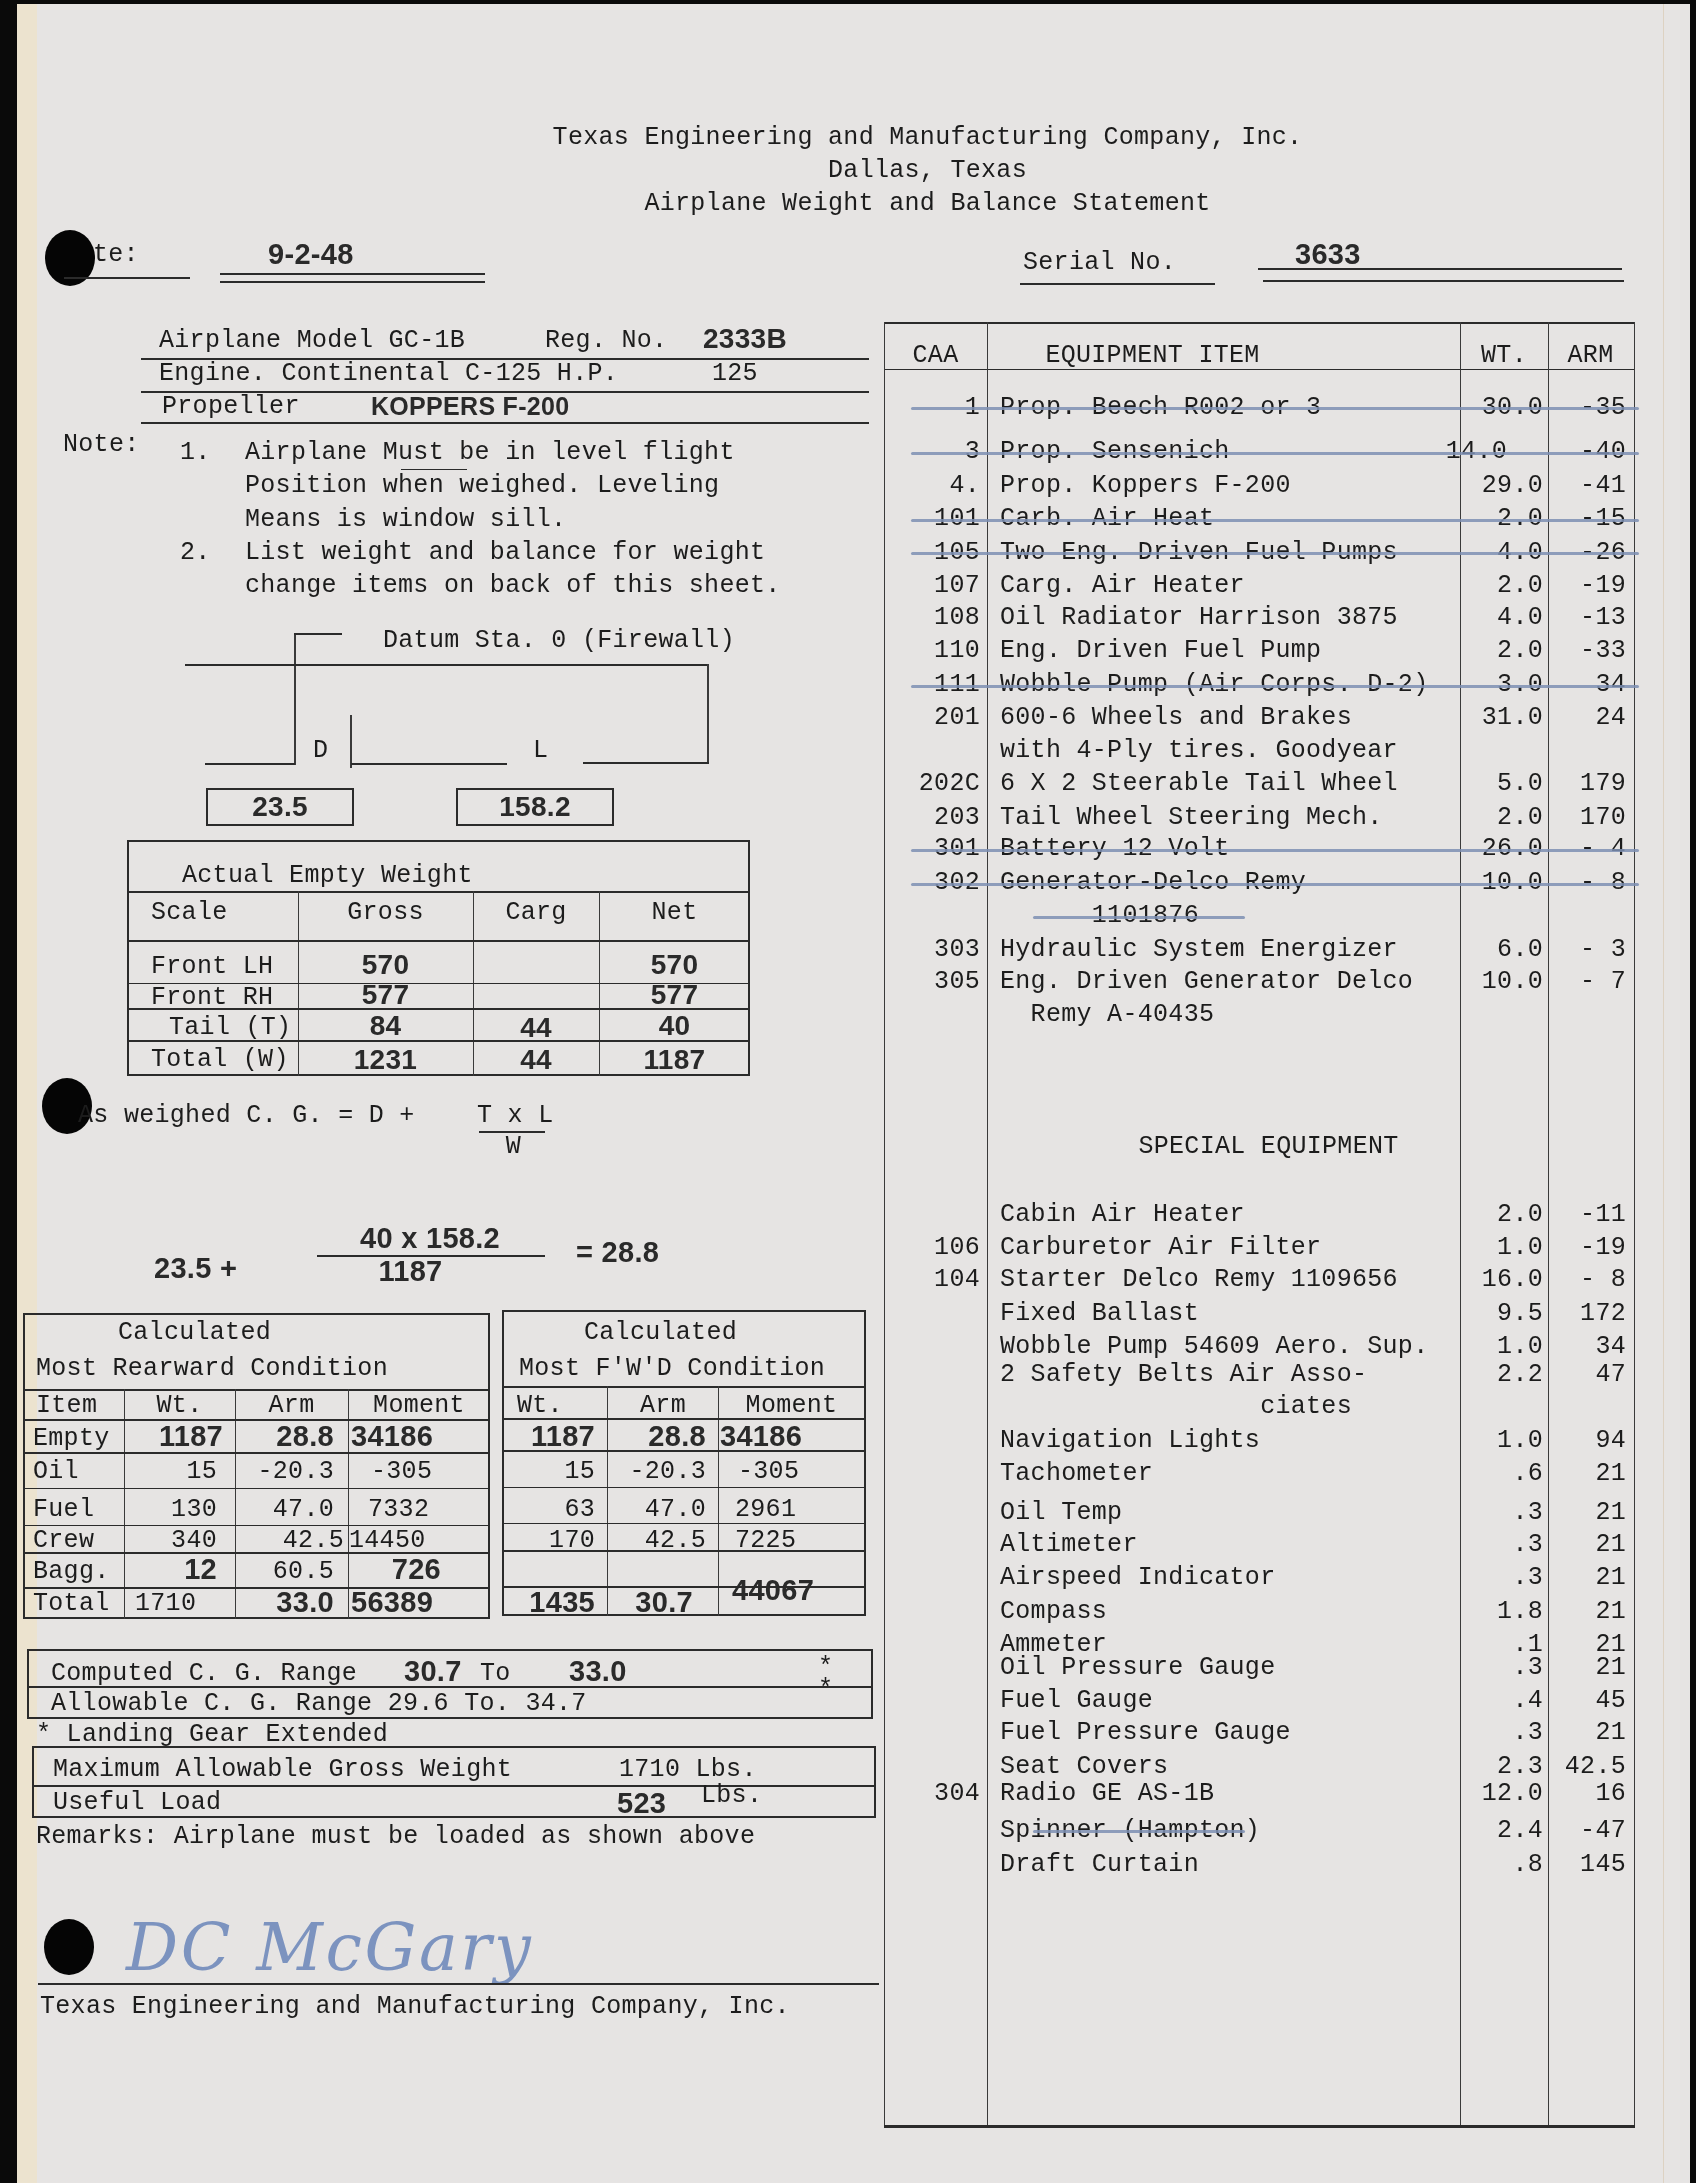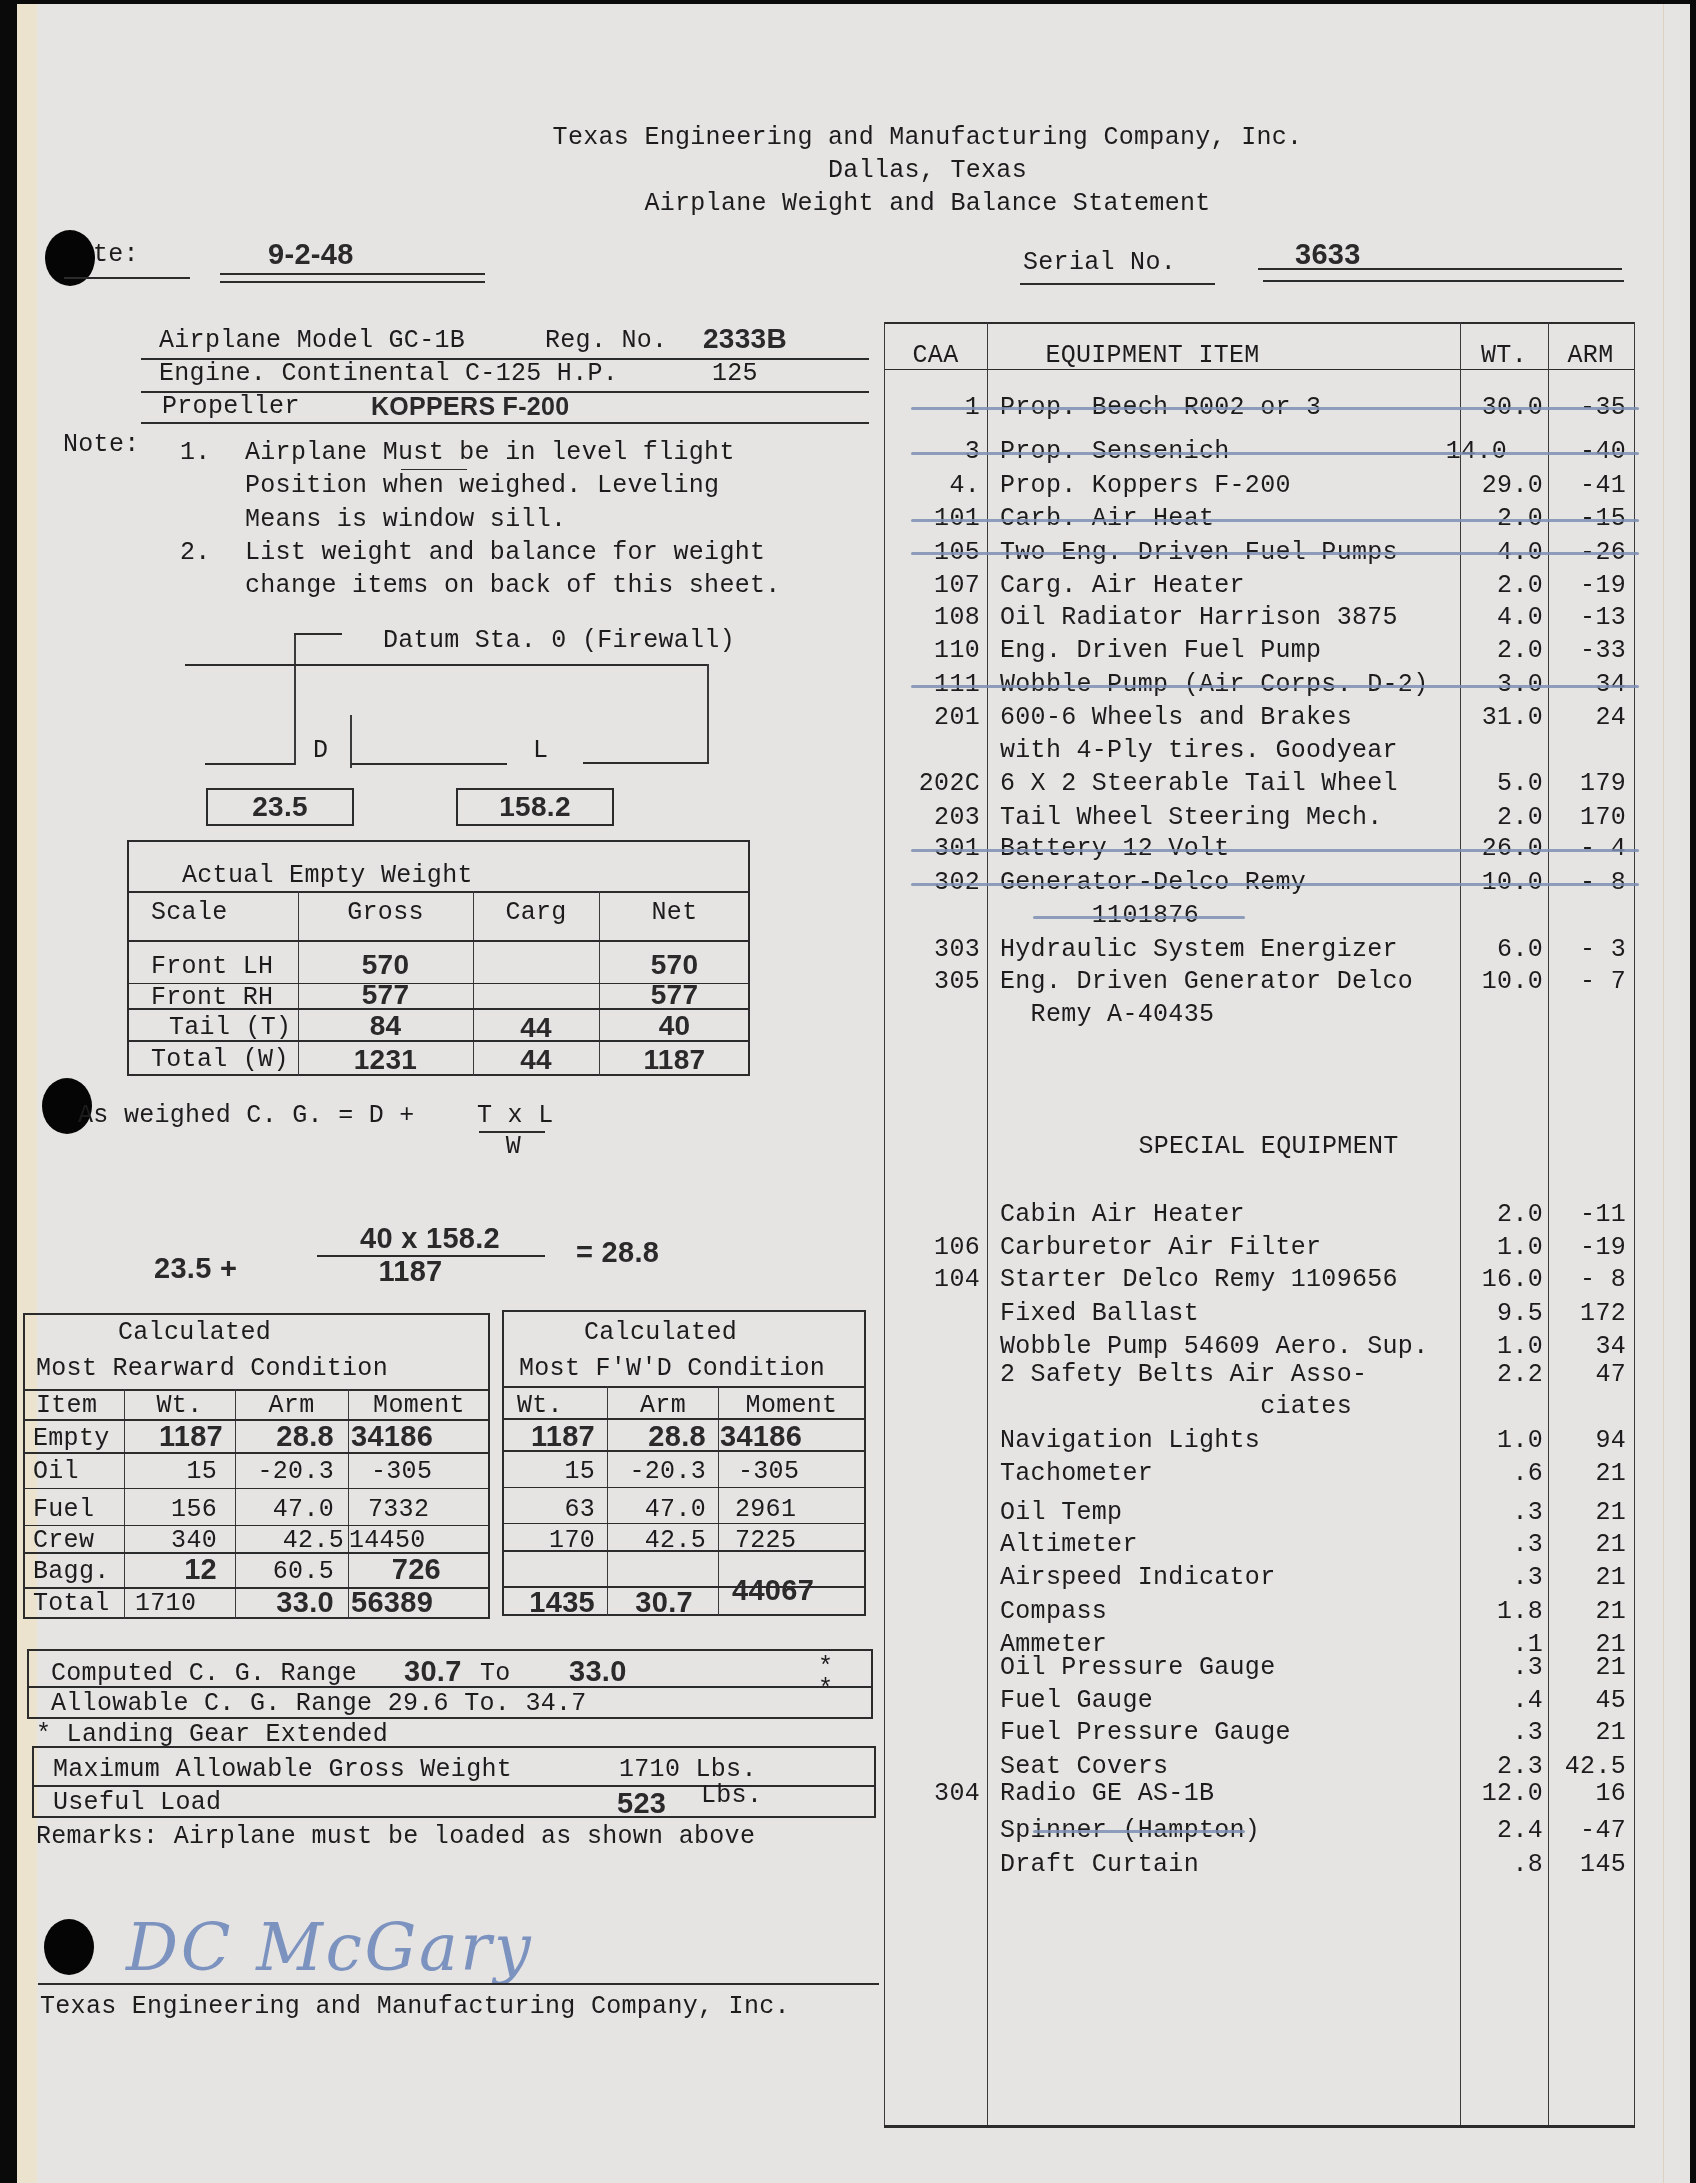--- a/index.html
+++ b/index.html
@@ -161,21 +161,21 @@
 <div class="t hand right" style="left:124px;top:1422px;width:99px;font-size:29px">1187</div>
 <div class="t hand right" style="left:235px;top:1422px;width:99px;font-size:29px">28.8</div>
 <div class="t hand" style="left:351px;top:1422px;font-size:29px">34186</div>
 
 <div class="t" style="left:33px;top:1457px">Oil</div>
 <div class="t right" style="left:124px;top:1457px;width:93px">15</div>
 <div class="t right" style="left:235px;top:1457px;width:99px">-20.3</div>
 <div class="t" style="left:371px;top:1457px">-305</div>
 
 <div class="t" style="left:33px;top:1495px">Fuel</div>
-<div class="t right" style="left:124px;top:1495px;width:93px">156</div>
+<div class="t right" style="left:124px;top:1495px;width:93px">130</div>
 <div class="t right" style="left:235px;top:1495px;width:99px">47.0</div>
 <div class="t" style="left:368px;top:1495px">7332</div>
 
 <div class="t" style="left:33px;top:1526px">Crew</div>
 <div class="t right" style="left:124px;top:1526px;width:93px">340</div>
 <div class="t right" style="left:235px;top:1526px;width:109px">42.5</div>
 <div class="t" style="left:349px;top:1526px">14450</div>
 
 <div class="t" style="left:33px;top:1557px">Bagg.</div>
 <div class="t hand right" style="left:124px;top:1555px;width:93px;font-size:29px">12</div>

